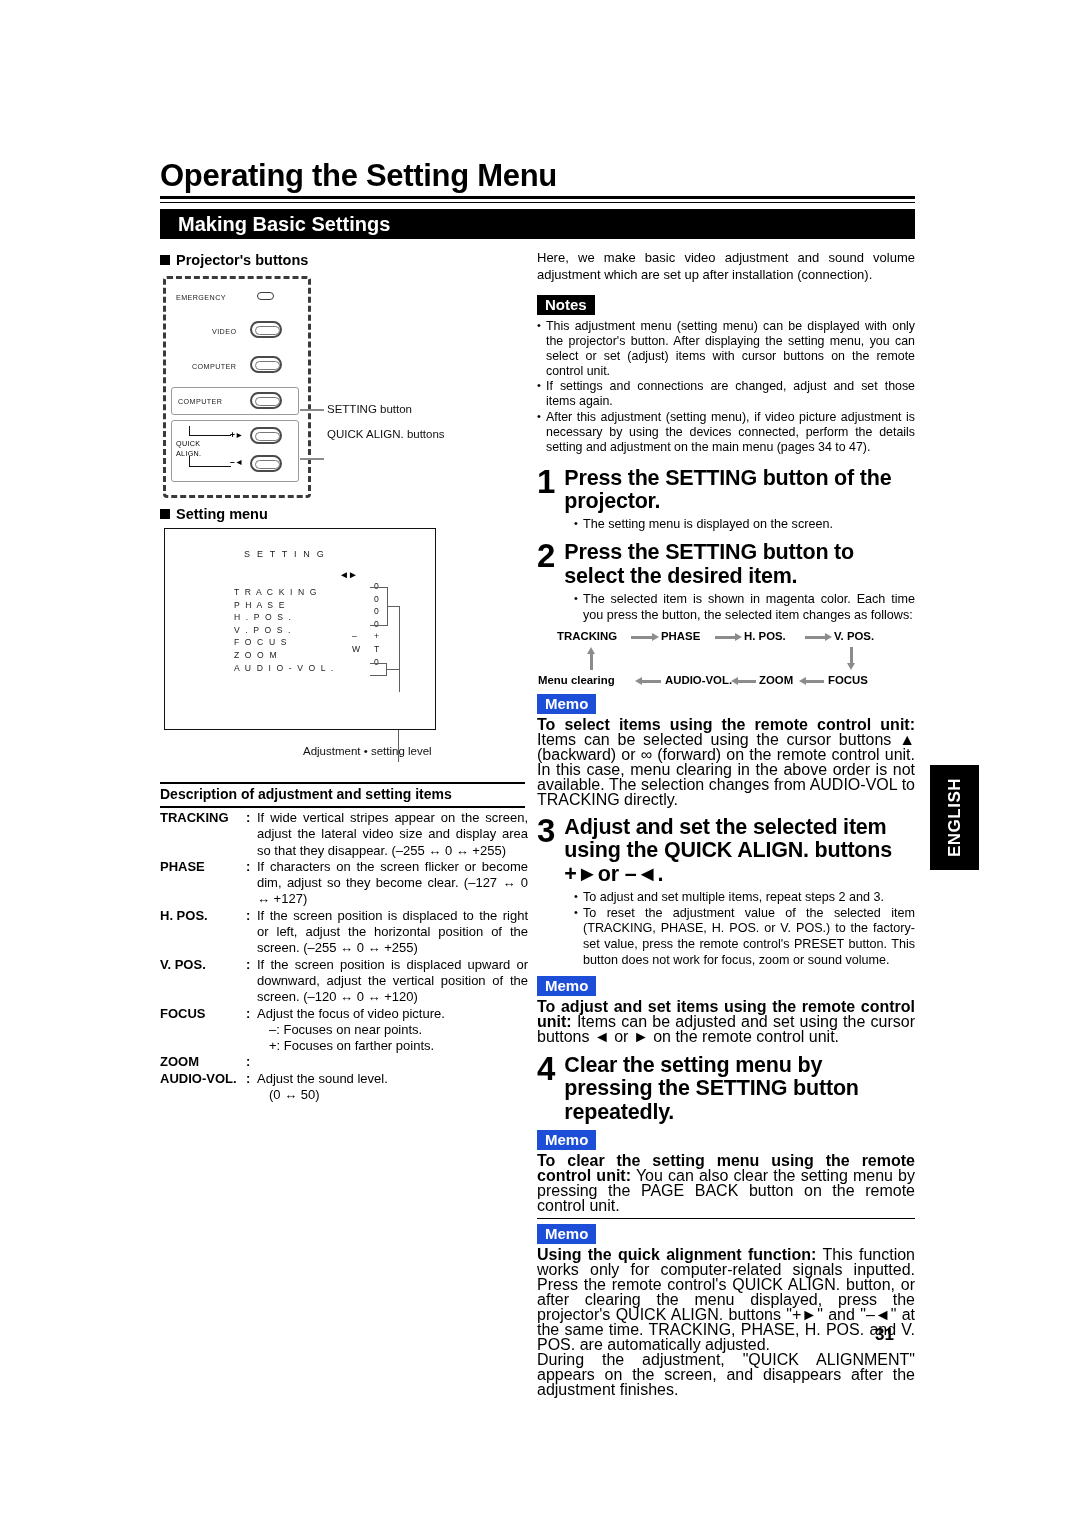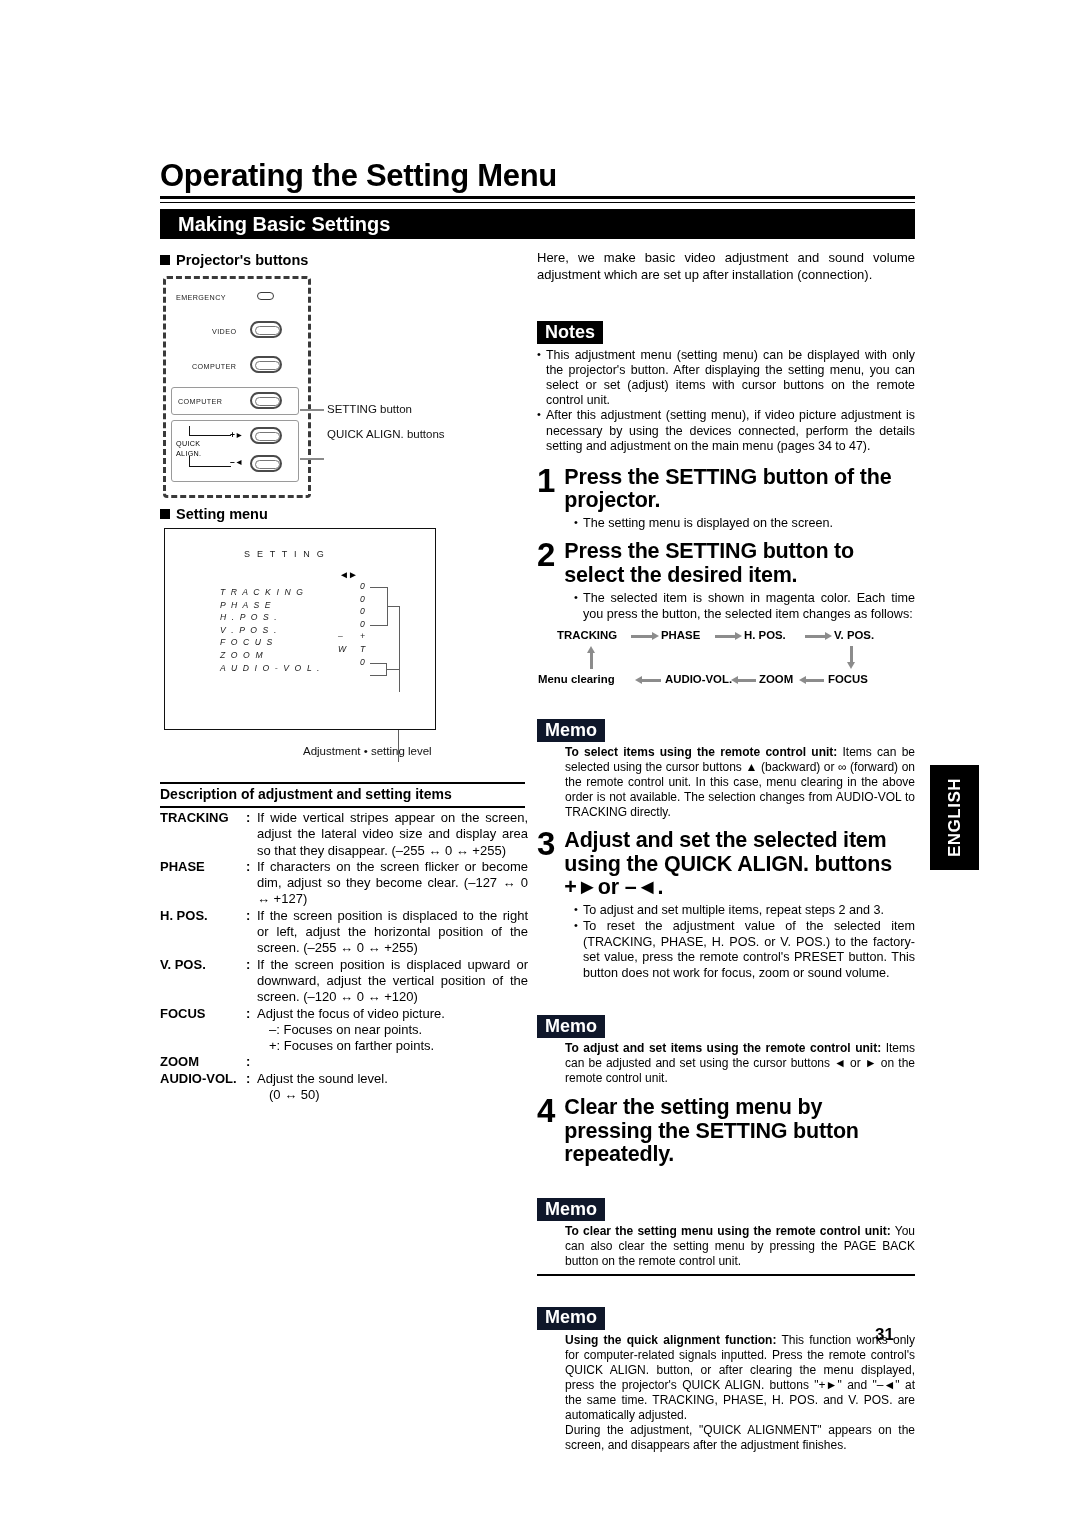--- a/index.html
+++ b/index.html
@@ -98,21 +98,21 @@
   .screen-box {
     position: absolute; left: 164px; top: 528px;
     width: 272px; height: 202px;
     border: 1.6px solid #111; background: #fff;
   }
   .sm-title {
     position: absolute; left: 79px; top: 20px;
     font-size: 9px; letter-spacing: 2.2px; color: #1a1a1a;
   }
   .sm-cursor { position: absolute; left: 174px; top: 40px; font-size: 10px; letter-spacing: -1px; }
-  .sm-list { position: absolute; left: 55px; top: 52px; font-style: italic; }
+  .sm-list { position: absolute; left: 69px; top: 52px; }
   .sm-row { height: 12.6px; position: relative; }
   .sm-name { font-size: 8.6px; letter-spacing: 1.6px; color: #1a1a1a; white-space: nowrap; }
   .sm-val {
     position: absolute; font-size: 8.6px; color: #1a1a1a;
   }
   .sm-val.c1 { left: 118px; }
   .sm-val.c2 { left: 140px; }
   .brk { position: absolute; background: #5f5f5f; }
   .brk.h { height: 1.3px; }
   .brk.v { width: 1.3px; }
@@ -140,44 +140,43 @@
 
   
   .right-col { position: absolute; left: 537px; top: 250px; width: 378px; }
 
   .intro {
     font-size: 13px; line-height: 16.6px; text-align: justify;
   }
 
   .tag-black, .tag-gray {
     display: inline-block;
-    color: #fff; font-size: 18px; font-weight: bold;
+    color: #fff; font-size: 15px; font-weight: bold;
     padding: 1.5px 8px 2.5px 8px;
     line-height: 1.05;
-    margin-top: 26px;
   }
   .tag-black { background: #000; }
-  .tag-gray { background: #0f172a; }
+  .tag-gray { background: #1d4ed8; }
 
   .note-list { list-style: none; font-size: 12.4px; line-height: 15.1px; }
   .note-list li {
     position: relative; padding-left: 9px; text-align: justify;
   }
   .note-list li::before {
     content: "•"; position: absolute; left: 0; top: -1px; font-size: 11px;
   }
 
   .step { display: flex; gap: 9px; align-items: flex-start; }
   .step-num { font-size: 33px; font-weight: bold; line-height: 0.93; flex: 0 0 auto; }
   .step-title { font-size: 21.5px; font-weight: bold; line-height: 1.09; letter-spacing: -0.2px; }
   .step-bullets { list-style: none; font-size: 12.6px; line-height: 15.6px; }
   .step-bullets li { position: relative; padding-left: 10px; text-align: justify; }
   .step-bullets li::before { content: "•"; position: absolute; left: 1px; top: -1px; font-size: 11px; }
 
-  .memo-body { font-size: 12px; line-height: 15px; text-align: justify; margin-left: 28px; }
+  .memo-body { font-size: 16px; line-height: 15px; text-align: justify; }
   .memo-body b { font-weight: bold; }
   .hr-thin { height: 1.4px; background: #000; }
 
   
   .flow { position: relative; height: 60px; font-size: 11.4px; font-weight: bold; }
   .flow .node { position: absolute; white-space: nowrap; }
   .flow .ar-h { position: absolute; height: 3px; background: #8c8c8c; }
   .flow .ar-v { position: absolute; width: 3px; background: #8c8c8c; }
   .flow .head-r, .flow .head-l, .flow .head-u, .flow .head-d {
     position: absolute; width: 0; height: 0;
@@ -380,20 +379,21 @@
   <div class="right-col">
 
     <div class="intro">Here, we make basic video adjustment and sound volume adjustment which are set up after installation (connection).</div>
 
     <div style="margin-top:12px;">
       <span class="tag-black">Notes</span>
     </div>
 
     <ul class="note-list" style="margin-top:4px;">
       <li>This adjustment menu (setting menu) can be displayed with only the projector's button. After displaying the setting menu, you can select or set (adjust) items with cursor buttons on the remote control unit.</li>
+      <li>If settings and connections are changed, adjust and set those items again.</li>
       <li>After this adjustment (setting menu), if video picture adjustment is necessary by using the devices connected, perform the details setting and adjustment on the main menu (pages 34 to 47).</li>
     </ul>
 
     <div class="step" style="margin-top:12px;">
       <div class="step-num">1</div>
       <div class="step-title">Press the SETTING button of the projector.</div>
     </div>
     <ul class="step-bullets" style="margin-top:3px; margin-left:36px;">
       <li>The setting menu is displayed on the screen.</li>
     </ul>

